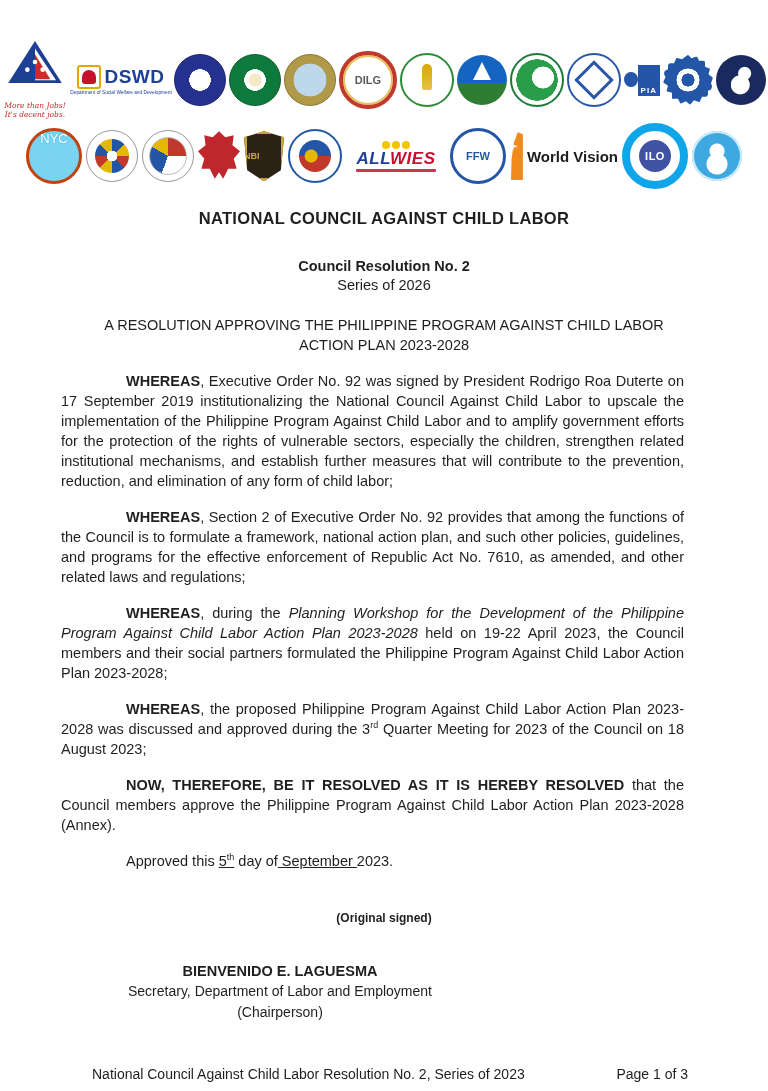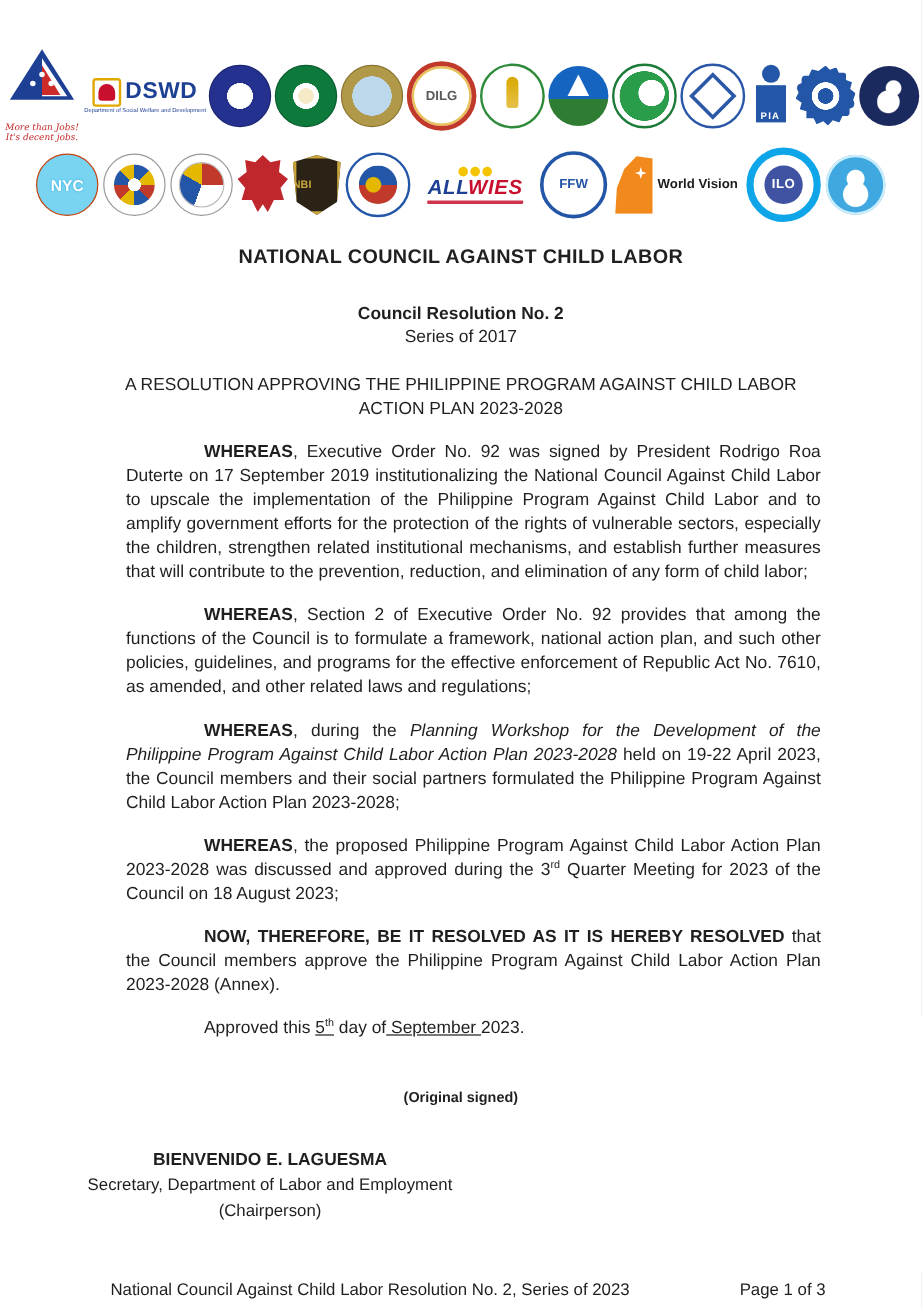--- a/index.html
+++ b/index.html
@@ -34,32 +34,32 @@
                background:linear-gradient(#d8a800,#e6c14a);border-radius:5px 5px 2px 2px;}
   .denr{background:linear-gradient(#1565c0 0 55%,#2e7d32 55% 100%);}
   .denr::after{content:"";position:absolute;left:50%;top:7px;transform:translateX(-50%);
                width:0;height:0;border-left:9px solid transparent;border-right:9px solid transparent;
                border-bottom:18px solid #fff;}
   .ncmf{background:radial-gradient(circle at 62% 45%,#fff 0 26%,transparent 27%),
         radial-gradient(circle,#2a9d4a 0 58%,#fff 59% 100%);border:2px solid #1c7a38;}
   .csc{background:#fff;border:2px solid #2b57a8;}
   .csc::after{content:"";position:absolute;inset:11px;transform:rotate(45deg);border:3px solid #2b57a8;background:#fff;}
   
-  .pia{width:36px;height:52px;display:flex;flex-direction:column;align-items:center;flex:0 0 auto;}
+  .pia{width:36px;height:52px;display:flex;flex-direction:row;align-items:center;flex:0 0 auto;}
   .pia-head{width:15px;height:15px;border-radius:50%;background:#2456a8;}
   .pia-body{width:25px;height:31px;background:#2456a8;margin-top:2px;display:flex;align-items:flex-end;justify-content:center;}
   .pia-body span{color:#fff;font-size:8px;font-weight:bold;letter-spacing:1px;margin-bottom:1px;}
   .tesda{background:radial-gradient(circle,#2456a8 0 18%,#fff 19% 32%,#2456a8 33% 100%);
          clip-path:polygon(50% 0,57% 7%,68% 3%,72% 12%,84% 12%,84% 24%,94% 28%,91% 39%,100% 46%,96% 57%,100% 68%,90% 72%,90% 84%,78% 84%,73% 95%,62% 91%,54% 100%,46% 93%,35% 98%,30% 88%,18% 88%,18% 76%,7% 73%,10% 62%,0 55%,5% 45%,0 34%,10% 29%,10% 17%,22% 17%,27% 6%,38% 9%);}
   .cwc{background:#1b2a5e;}
   .cwc::after{content:"";position:absolute;left:15px;top:10px;width:22px;height:30px;
               background:radial-gradient(circle at 62% 28%,#fff 0 6px,transparent 7px),
                          radial-gradient(circle at 42% 66%,#fff 0 9px,transparent 10px);}
-  .nyc{background:#79d4f2;border:1px solid #c2410c;display:flex;align-items:center;justify-content:center;
-       color:#fff;font-weight:bold;font-size:13px;text-shadow:0 0 2px #2aa9d8;}
+  .nyc{background:#79d4f2;border:3px solid #c2410c;display:flex;justify-content:center;
+       color:#fff;font-weight:normal;font-size:13px;text-shadow:0 0 2px #2aa9d8;}
   .ncip{background:#fff;border:1px solid #999;}
   .ncip::after{content:"";position:absolute;inset:8px;border-radius:50%;
                background:radial-gradient(circle,#fff 0 22%,transparent 23%),
                conic-gradient(#2456a8 0 45deg,#e4b700 45deg 90deg,#c0392b 90deg 135deg,#2456a8 135deg 180deg,#e4b700 180deg 225deg,#c0392b 225deg 270deg,#2456a8 270deg 315deg,#e4b700 315deg);}
   .psa{background:#fff;border:1px solid #999;}
   .psa::after{content:"";position:absolute;inset:6px;border-radius:50%;border:1px solid #bbb;
               background:conic-gradient(from 200deg,#2456a8 0 100deg,#e4b700 100deg 160deg,#c0392b 160deg 250deg,#fff 250deg);}
   .ncca{width:42px;height:50px;background:#c0272d;flex:0 0 auto;
         clip-path:polygon(50% 0,65% 12%,85% 8%,82% 28%,100% 40%,85% 55%,92% 75%,72% 75%,60% 95%,50% 82%,40% 95%,28% 75%,8% 75%,15% 55%,0 40%,18% 28%,15% 8%,35% 12%);}
   .nbi{width:40px;height:50px;background:#2b2416;flex:0 0 auto;display:flex;align-items:center;justify-content:flex-start;
@@ -75,41 +75,41 @@
   .aw-word{font-size:17px;font-weight:800;font-style:italic;line-height:1;letter-spacing:.5px;text-align:center;}
   .aw-all{color:#1d3f94;} .aw-wies{color:#c8102e;}
   .aw-tag{height:3px;background:#c8102e;opacity:.85;margin:2px 10px 0;border-radius:1px;}
   .ffw{background:#fff;border:3px solid #2456a8;display:flex;align-items:center;justify-content:center;
        color:#2456a8;font-weight:bold;font-size:11px;}
   .wv{display:flex;align-items:center;gap:4px;width:108px;flex:0 0 auto;}
   .wv-sail{position:relative;width:34px;height:48px;background:#f2891d;
            clip-path:polygon(8% 100%,100% 100%,100% 4%,60% 0,30% 22%,12% 55%);}
   .wv-star{position:absolute;right:5px;top:9px;width:10px;height:10px;background:#fff;
            clip-path:polygon(50% 0,62% 38%,100% 50%,62% 62%,50% 100%,38% 62%,0 50%,38% 38%);}
-  .wv-text{font-size:11px;color:#1c1c1c;font-weight:600;white-space:nowrap;}
-  .ilo{background:#fff;border:6px solid #0ea5e9;display:flex;align-items:center;justify-content:center;}
+  .wv-text{font-size:15px;color:#1c1c1c;font-weight:600;white-space:nowrap;}
+  .ilo{background:#fff;border:8px solid #0ea5e9;display:flex;align-items:center;justify-content:center;}
   .ilo-core{width:32px;height:32px;border-radius:50%;background:#4053a3;color:#fff;display:flex;
             align-items:center;justify-content:center;font-size:11px;font-weight:bold;letter-spacing:.5px;}
   .unicef{background:radial-gradient(circle at 50% 40%,#fff 0 7px,transparent 8px),
           radial-gradient(circle at 50% 66%,#fff 0 10px,transparent 11px),#3fa8e0;
           box-shadow:inset 0 0 0 2px #cdeefc;}
   
   .doc-title{margin-top:20px;text-align:center;font-size:16.5px;font-weight:bold;letter-spacing:.3px;}
   .res-no{margin-top:30px;text-align:center;font-size:14.5px;font-weight:bold;}
   .series{margin-top:3px;text-align:center;font-size:14.5px;}
   .subject{margin:22px auto 0;max-width:600px;text-align:center;font-size:14.5px;font-weight:normal;line-height:20px;}
-  .bodytext{padding:0 84px 0 61px;margin-left:44px;}
+  .bodytext{padding:0 84px 0 61px;}
   .para{margin:16px 0 0;font-size:14.5px;line-height:20px;text-align:justify;text-indent:65px;}
   .para b{font-weight:bold;}
   .para i{font-style:italic;}
   sup{font-size:9px;line-height:0;vertical-align:super;}
   .approved{margin:16px 0 0;font-size:14.5px;line-height:20px;text-indent:65px;}
   .u{text-decoration:underline;}
   .orig-signed{margin-top:40px;text-align:center;font-size:12px;font-weight:bold;}
-  .sig-row{display:flex;justify-content:space-between;margin-top:38px;padding:0 60px;}
+  .sig-row{display:flex;justify-content:space-between;margin-top:38px;padding:0 88px;margin-left:27px;}
   .sig{width:330px;text-align:center;}
   .sig-name{font-size:14.5px;font-weight:bold;}
   .sig-title{font-size:14px;line-height:18px;margin:3px auto 0;max-width:310px;}
   
   .footer{position:absolute;left:0;right:0;top:1066px;display:flex;justify-content:space-between;
           padding:0 80px 0 92px;font-size:14px;}
 </style>
 </head>
 <body>
 
@@ -185,21 +185,21 @@
       <span class="wv-text">World Vision</span>
     </div>
     <div class="seal ilo">
         <div class="ilo-core">ILO</div>
       </div>
     <div class="seal unicef"></div>
   </div>
 
   <div class="doc-title">NATIONAL COUNCIL AGAINST CHILD LABOR</div>
   <div class="res-no">Council Resolution No. 2</div>
-  <div class="series">Series of 2017</div>
+  <div class="series">Series of 2026</div>
   <div class="subject">A RESOLUTION APPROVING THE PHILIPPINE PROGRAM AGAINST CHILD LABOR ACTION PLAN 2023-2028</div>
 
   <div class="bodytext">
     <p class="para"><b>WHEREAS</b><span>, Executive Order No. 92 was signed by President Rodrigo Roa Duterte on 17 September 2019 institutionalizing the National Council Against Child Labor to upscale the implementation of the Philippine Program Against Child Labor and to amplify government efforts for the protection of the rights of vulnerable sectors, especially the children, strengthen related institutional mechanisms, and establish further measures that will contribute to the prevention, reduction, and elimination of any form of child labor;</span></p>
     <p class="para"><b>WHEREAS</b><span>, Section 2 of Executive Order No. 92 provides that among the functions of the Council is to formulate a framework, national action plan, and such other policies, guidelines, and programs for the effective enforcement of Republic Act No. 7610, as amended, and other related laws and regulations;</span></p>
     <p class="para"><b>WHEREAS</b><span>, during the </span><i>Planning Workshop for the Development of the Philippine Program Against Child Labor Action Plan 2023-2028</i><span> held on 19-22 April 2023, the Council members and their social partners formulated the Philippine Program Against Child Labor Action Plan 2023-2028;</span></p>
     <p class="para"><b>WHEREAS</b><span>, the proposed Philippine Program Against Child Labor Action Plan 2023-2028 was discussed and approved during the 3</span><sup>rd</sup><span> Quarter Meeting for 2023 of the Council on 18 August 2023;</span></p>
     <p class="para"><b>NOW, THEREFORE, BE IT RESOLVED AS IT IS HEREBY RESOLVED</b><span> that the Council members approve the Philippine Program Against Child Labor Action Plan 2023-2028 (Annex).</span></p>
     <p class="approved"><span>Approved this </span><span class="u"><span>5</span><sup>th</sup></span><span> day of</span><span class="u"> September </span><span>2023.</span></p>
   </div>

